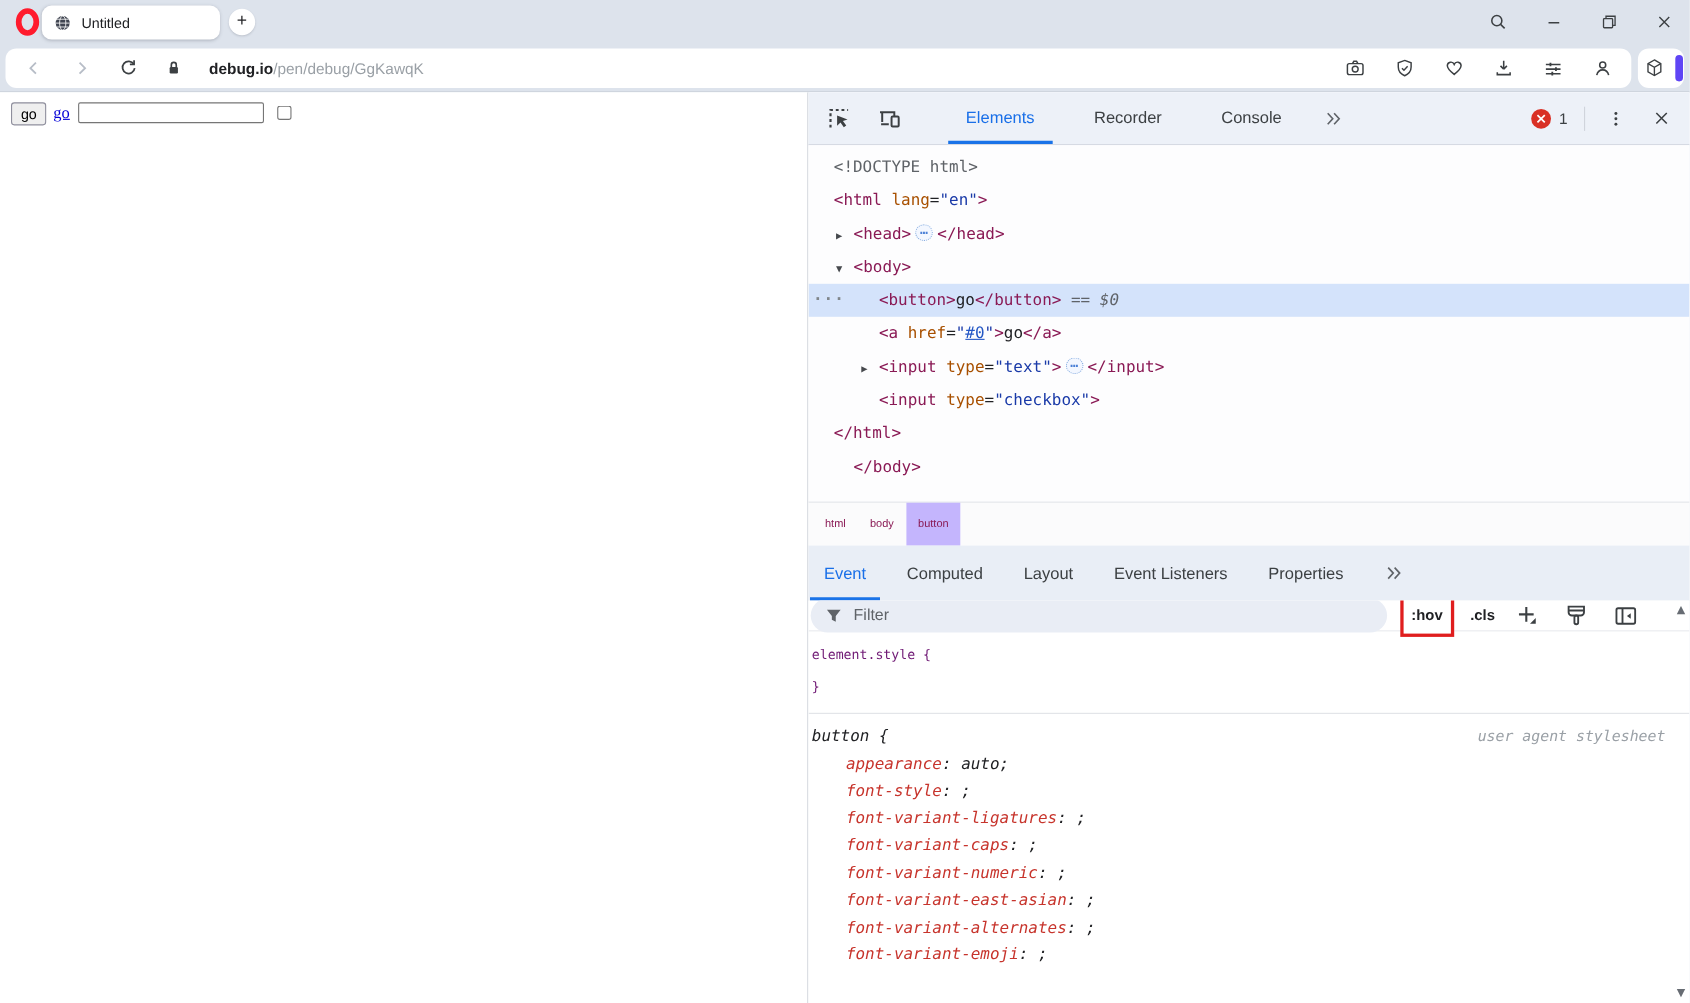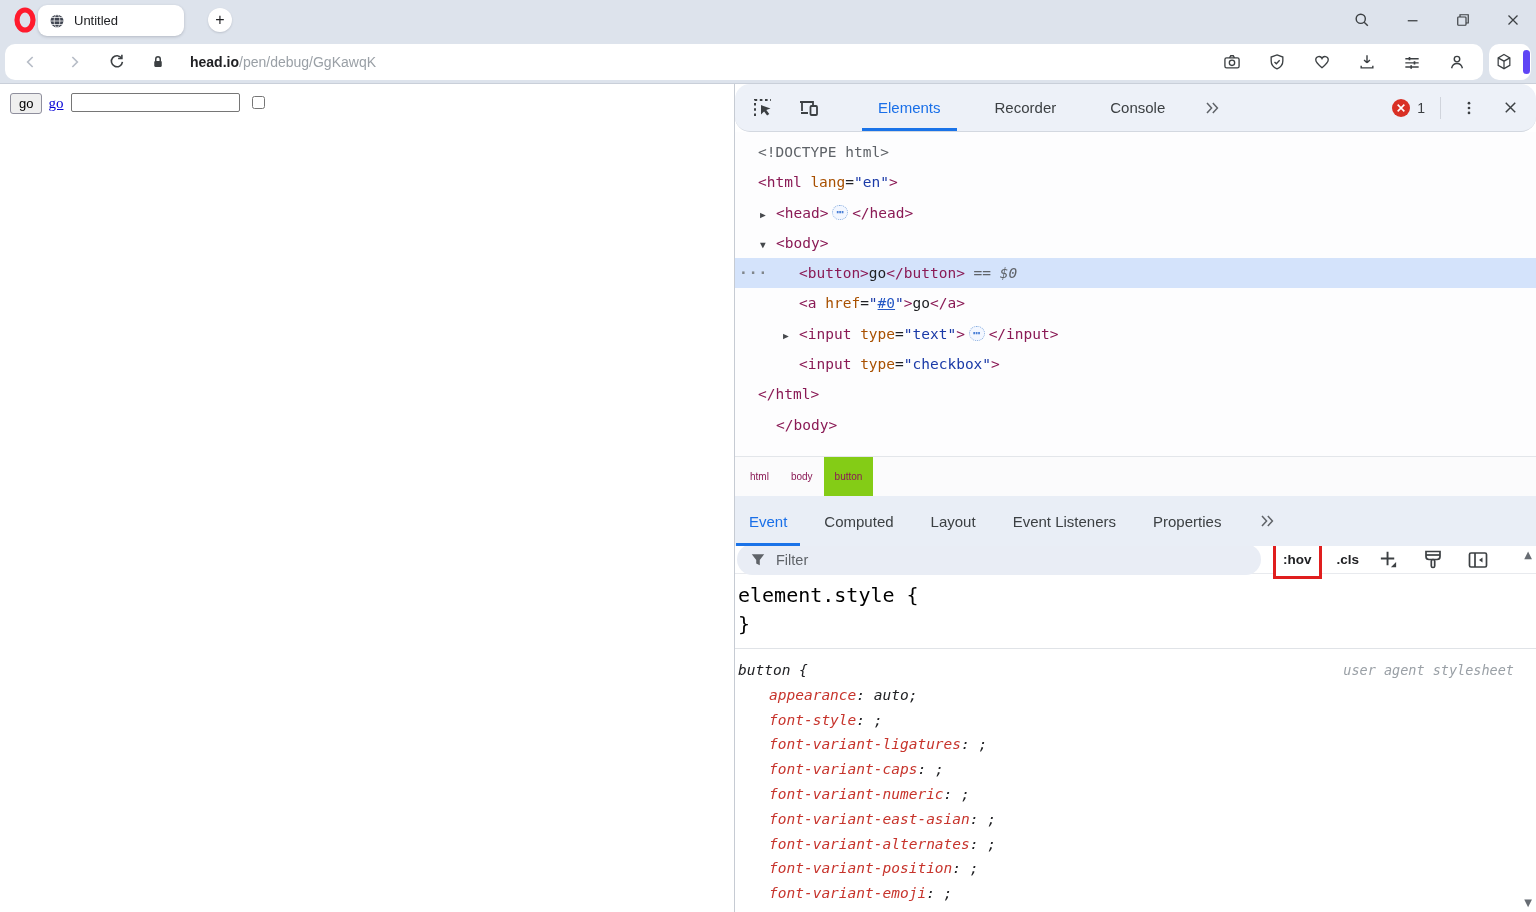--- a/index.html
+++ b/index.html
@@ -3,21 +3,21 @@
 <meta charset="utf-8">
 <style>
   * { box-sizing: border-box; margin: 0; padding: 0; }
   html,body { width:1536px; height:912px; overflow:hidden; }
   body { font-family:"Liberation Sans", sans-serif; background:#dde3ec; color:#202124; }
   svg { display:block; }
 
   
   .tabstrip { height:40px; position:relative; background:#dde3ec; }
   .opera-logo { position:absolute; left:12px; top:7px; }
-  .browser-tab { position:absolute; left:38px; top:5px; width:146px; height:31px; background:#fff;
+  .browser-tab { position:absolute; left:38px; top:5px; width:162px; height:31px; background:#fff;
     border-radius:9px; box-shadow:0 1px 3px rgba(60,64,80,.25); display:flex; align-items:center;
     padding:0 10px; gap:8px; }
   .tab-title { font-size:13px; color:#202124; white-space:nowrap; }
   .newtab-btn { position:absolute; left:208px; top:8px; width:24px; height:24px; border-radius:50%;
     background:#fff; display:flex; align-items:center; justify-content:center; font-size:16px; color:#202124;
     box-shadow:0 1px 2px rgba(60,64,80,.2); }
   .win-controls { position:absolute; right:10px; top:0; height:40px; display:flex; gap:24px; align-items:center; }
 
   .addr-row { height:44px; background:#dde3ec; display:flex; align-items:center; padding:0 5px; gap:6px;
     border-bottom:1px solid #c9cfd9; }
@@ -38,21 +38,21 @@
     border:1px solid #8f8f9d; border-radius:3px; padding:2px 8px; color:#000; }
   .page-link { font-family:"Liberation Serif",serif; font-size:15px; color:#0400d6; text-decoration:underline;
     margin:2px 2px 0 0; }
   .page-input { width:169px; height:19px; border:1px solid #767676; border-radius:2px; outline:none;
     font-size:13px; padding:0 3px; }
   .page-checkbox { width:13px; height:13px; margin:3px 0 0 6px; }
 
   
   .devtools { flex:1; display:flex; flex-direction:column; background:#fff; min-width:0; }
   .dt-toolbar { height:48px; flex:0 0 48px; background:#edf1f8; border-bottom:1px solid #d3d8e0;
-    display:flex; align-items:center; padding:0 12px;border-radius:15px; }
+    display:flex; align-items:center; padding:0 12px; }
   .icon-btn { display:flex; align-items:center; justify-content:center; padding:4px; }
   .dt-tabs { display:flex; height:100%; margin-left:26px; }
   .dt-tab { padding:0 16px; margin:0 11px; display:flex; align-items:center; font-size:15px; color:#3c4043; }
   .dt-tab.active { color:#196fe8; box-shadow:inset 0 -3px 0 #1a73e8; }
   .more-tabs { margin-left:6px; align-self:center; }
   .dt-right { margin-left:auto; display:flex; align-items:center; gap:15px; }
   .err-badge { display:flex; align-items:center; gap:7px; }
   .err-circle { width:18px; height:18px; border-radius:50%; background:#d93025; display:flex;
     align-items:center; justify-content:center; }
   .err-count { font-size:14px; color:#3c4043; }
@@ -74,21 +74,21 @@
   .seg.meta { color:#5f6368; font-style:italic; }
   .seg.pl { color:#202124; }
   .pill { display:inline-block; border:1px dotted #88aee0; border-radius:8px; color:#4a7fd6;
     background:#f3f7ff; line-height:13px; font-size:12px; font-weight:700; padding:0 3px; margin:0 4px;
     vertical-align:2px; letter-spacing:.5px; }
 
   
   .crumbs { height:40px; flex:0 0 40px; background:#fbfbfc; border-top:1px solid #e3e6ea; display:flex;
     align-items:stretch; font-size:10px; color:#8a1a55; padding-left:4px; }
   .crumb { display:flex; align-items:center; padding:0 11px; }
-  .crumb.active { background:#84cc16; }
+  .crumb.active { background:#c4b5fd; }
 
   
   .sb-tabs { height:50px; flex:0 0 50px; background:#e9eef6; display:flex; align-items:stretch;
     font-size:15px; color:#3c4043; padding-left:1px; }
   .sb-tab { display:flex; align-items:center; padding:0 13px; margin-right:11px; }
   .sb-tab.active { color:#196fe8; box-shadow:inset 0 -3px 0 #1a73e8; }
   .sb-more { align-self:center; margin-left:8px; }
 
   
   .styles-pane { flex:1; background:#fff; position:relative; font-family:"DejaVu Sans Mono",monospace;
@@ -101,22 +101,22 @@
     font-size:14.5px; color:#202124; width:100%; }
   .filter-input::placeholder { color:#5f6368; }
   .toggles { display:flex; align-items:center; gap:15px; margin-left:2px;
     font-family:"Liberation Sans",sans-serif; font-weight:700; font-size:13.5px; color:#202124; }
   .anno-box { border:3px solid #e01e1e; padding:9px 7px; background:#fff; }
   .pane-arrow { position:absolute; right:4px; color:#676c73; font-size:10px; line-height:10px;
     font-family:"DejaVu Sans",sans-serif; }
   .pane-arrow.up { top:4px; }
   .pane-arrow.down { bottom:4px; }
 
-  .es-block { padding:7px 0 9px 3px; border-bottom:1px solid #e0e3e7; font-size:20px; line-height:29px;
-    color:#000000; }
+  .es-block { padding:7px 0 9px 3px; border-bottom:1px solid #e0e3e7; font-size:12px; line-height:29px;
+    color:#701a75; }
   .rule-block { padding:9px 0 0 3px; font-size:14.5px; line-height:24.8px; color:#202124; }
   .rule-head { display:flex; font-style:italic; }
   .rule-selector { color:#202124; }
   .rule-origin { margin-left:auto; padding-right:22px; color:#9aa0a6; font-size:13.5px; }
   .css-prop { padding-left:31px; font-style:italic; }
   .prop-name { color:#c7342c; }
   .prop-val { color:#202124; }
   .punc { color:#202124; }
 </style>
 </head>
@@ -184,21 +184,21 @@
           <path d="M18.5 8 A7 7 0 1 0 19.5 12.5"></path>
           <path d="M18.8 3.5 v4.8 h-4.8"></path>
         </svg>
     </span>
     <span class="icon-btn">
       <svg width="18" height="18" viewBox="0 0 24 24">
           <rect x="7" y="10.5" width="10" height="8" rx="1.5" fill="#3c4043"></rect>
           <path d="M9 10.5 V8 a3 3 0 0 1 6 0 v2.5" stroke="#3c4043" stroke-width="2" fill="none"></path>
         </svg>
     </span>
-    <span class="url-text"><span class="url-domain">head.io</span><span>/pen/debug/GgKawqK</span></span>
+    <span class="url-text"><span class="url-domain">debug.io</span><span>/pen/debug/GgKawqK</span></span>
     <span class="addr-right">
       <span class="icon-btn">
         <svg width="20" height="20" viewBox="0 0 24 24" fill="none" stroke="#3c4043" stroke-width="1.6">
             <rect x="3.5" y="7" width="17" height="12" rx="2"></rect>
             <path d="M9 7 l1.5-2.5 h3 L15 7"></path>
             <circle cx="12" cy="13" r="3.2"></circle>
           </svg>
       </span>
       <span class="icon-btn">
         <svg width="20" height="20" viewBox="0 0 24 24" fill="none" stroke="#3c4043" stroke-width="1.6">
@@ -384,21 +384,20 @@
           <span class="rule-origin">user agent stylesheet</span>
         </div>
         <div id="props-slot">
             <div class="css-prop"><span class="prop-name">appearance</span><span class="punc">: </span><span class="prop-val">auto</span><span class="punc">;</span></div>
             <div class="css-prop"><span class="prop-name">font-style</span><span class="punc">: </span><span class="punc">;</span></div>
             <div class="css-prop"><span class="prop-name">font-variant-ligatures</span><span class="punc">: </span><span class="punc">;</span></div>
             <div class="css-prop"><span class="prop-name">font-variant-caps</span><span class="punc">: </span><span class="punc">;</span></div>
             <div class="css-prop"><span class="prop-name">font-variant-numeric</span><span class="punc">: </span><span class="punc">;</span></div>
             <div class="css-prop"><span class="prop-name">font-variant-east-asian</span><span class="punc">: </span><span class="punc">;</span></div>
             <div class="css-prop"><span class="prop-name">font-variant-alternates</span><span class="punc">: </span><span class="punc">;</span></div>
-            <div class="css-prop"><span class="prop-name">font-variant-position</span><span class="punc">: </span><span class="punc">;</span></div>
             <div class="css-prop"><span class="prop-name">font-variant-emoji</span><span class="punc">: </span><span class="punc">;</span></div>
           </div>
       </div>
 
       <span class="pane-arrow up">▲</span>
       <span class="pane-arrow down">▼</span>
     </div>
 
   </div>
 </div>

